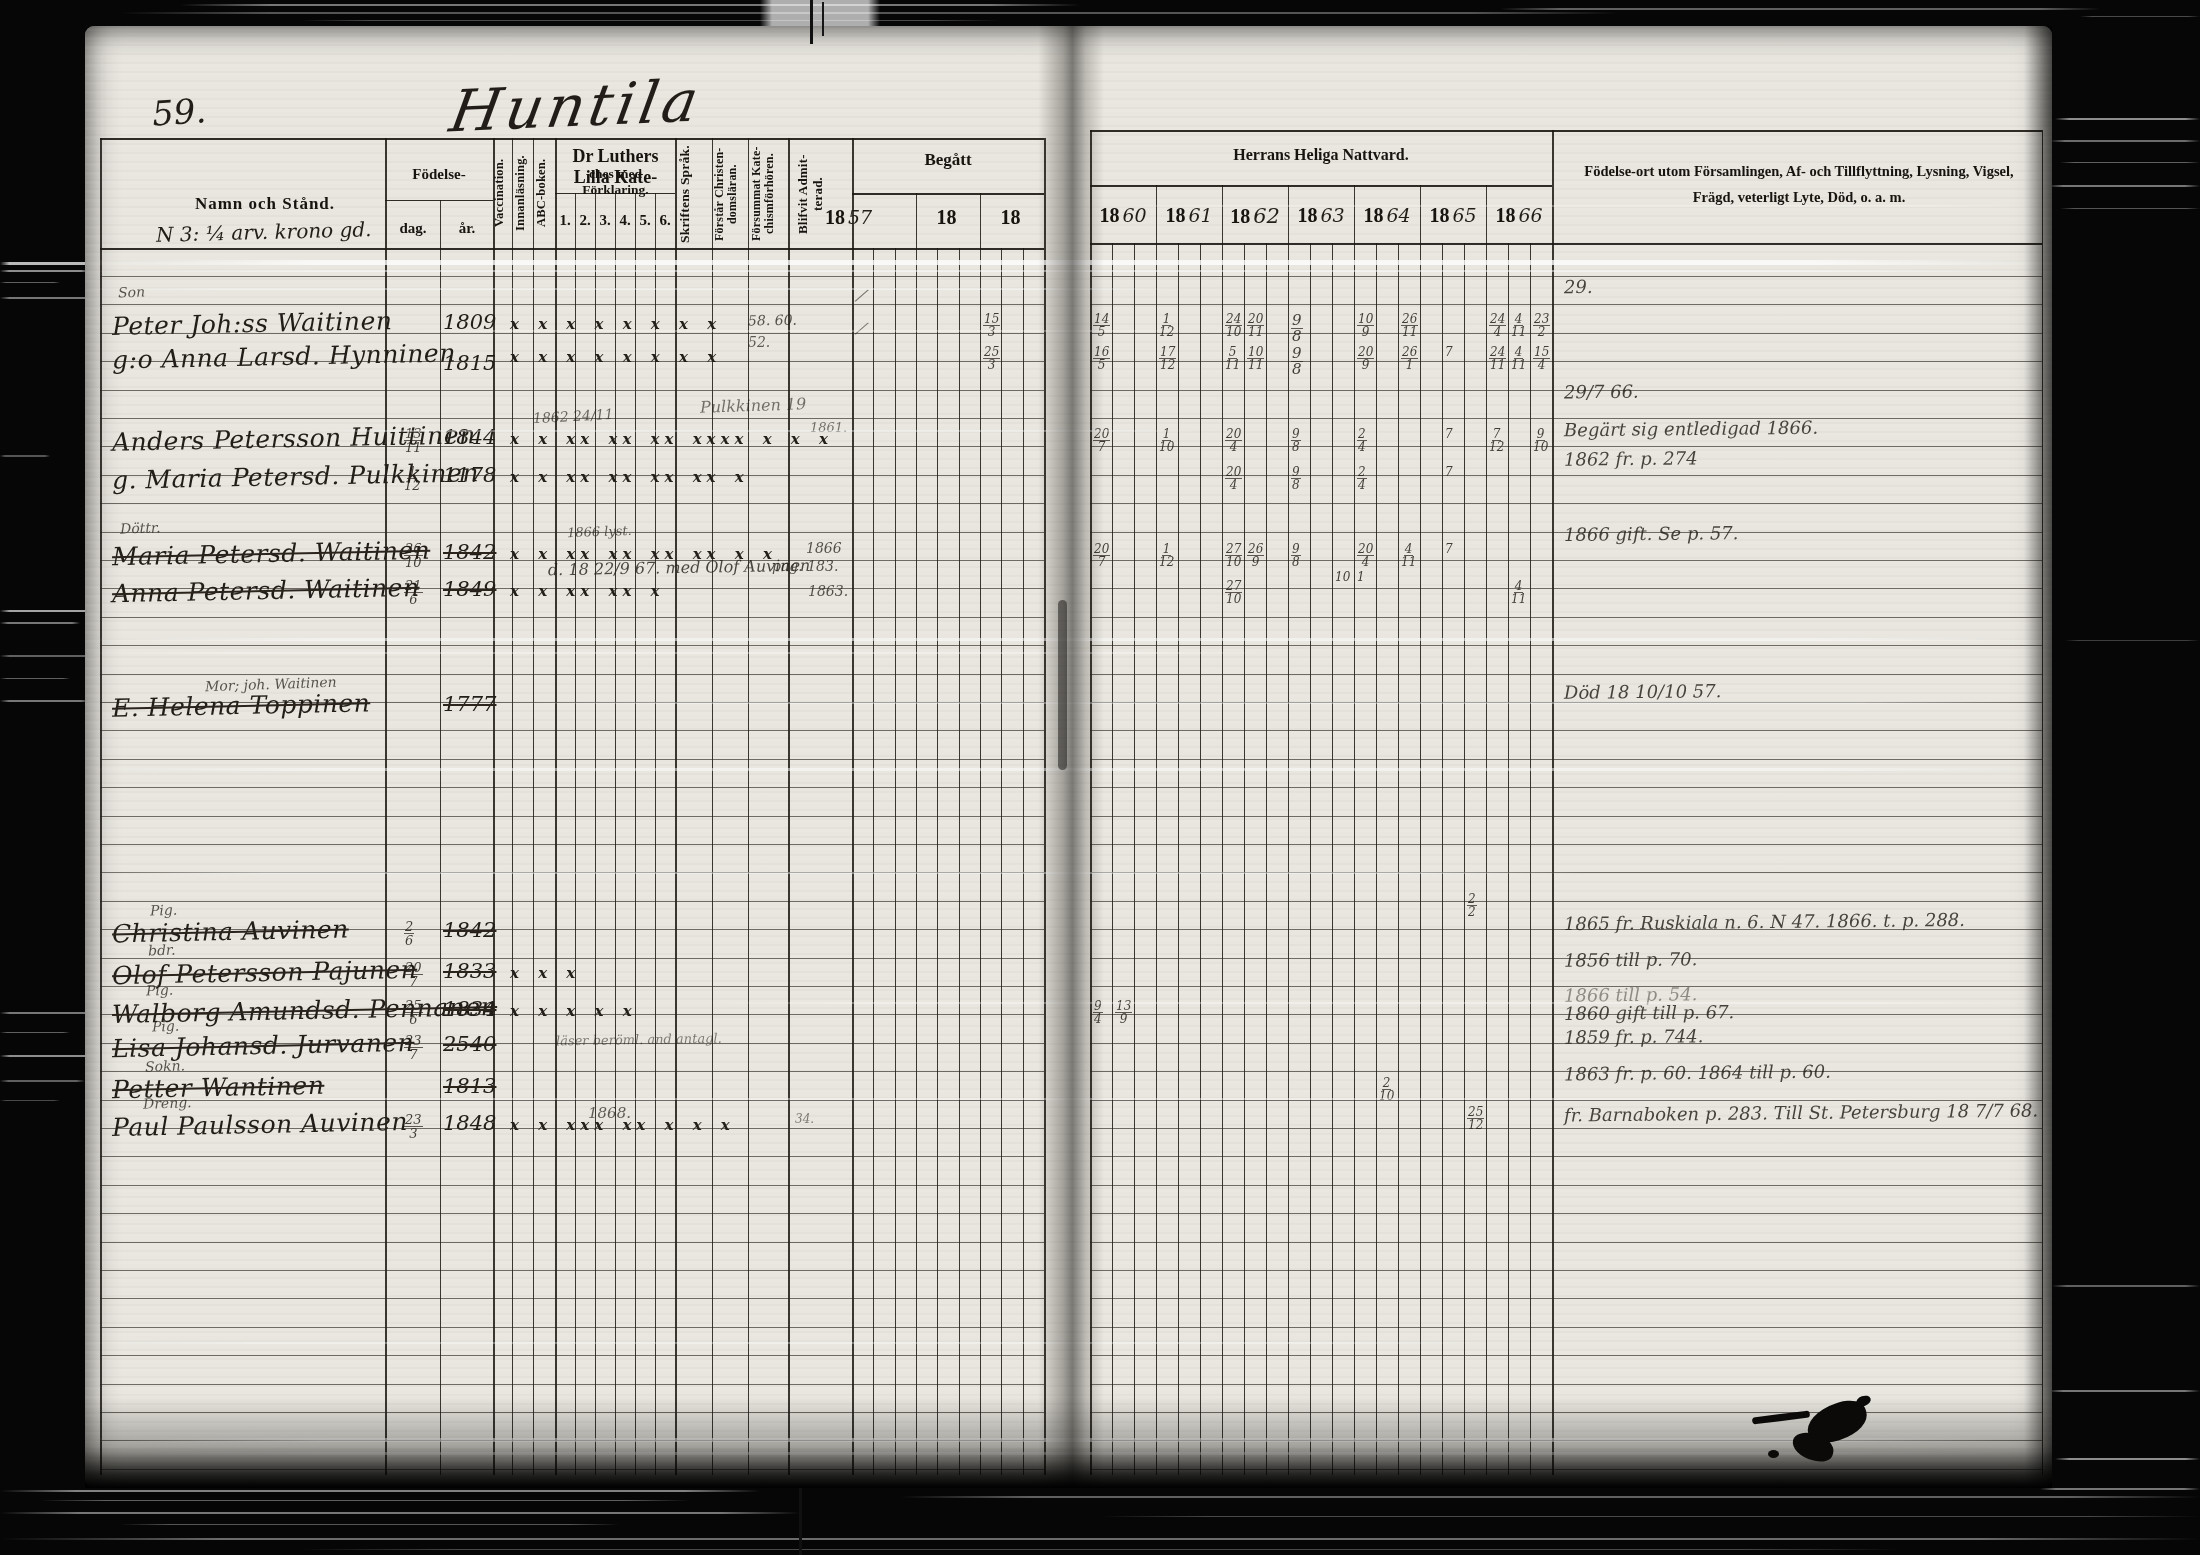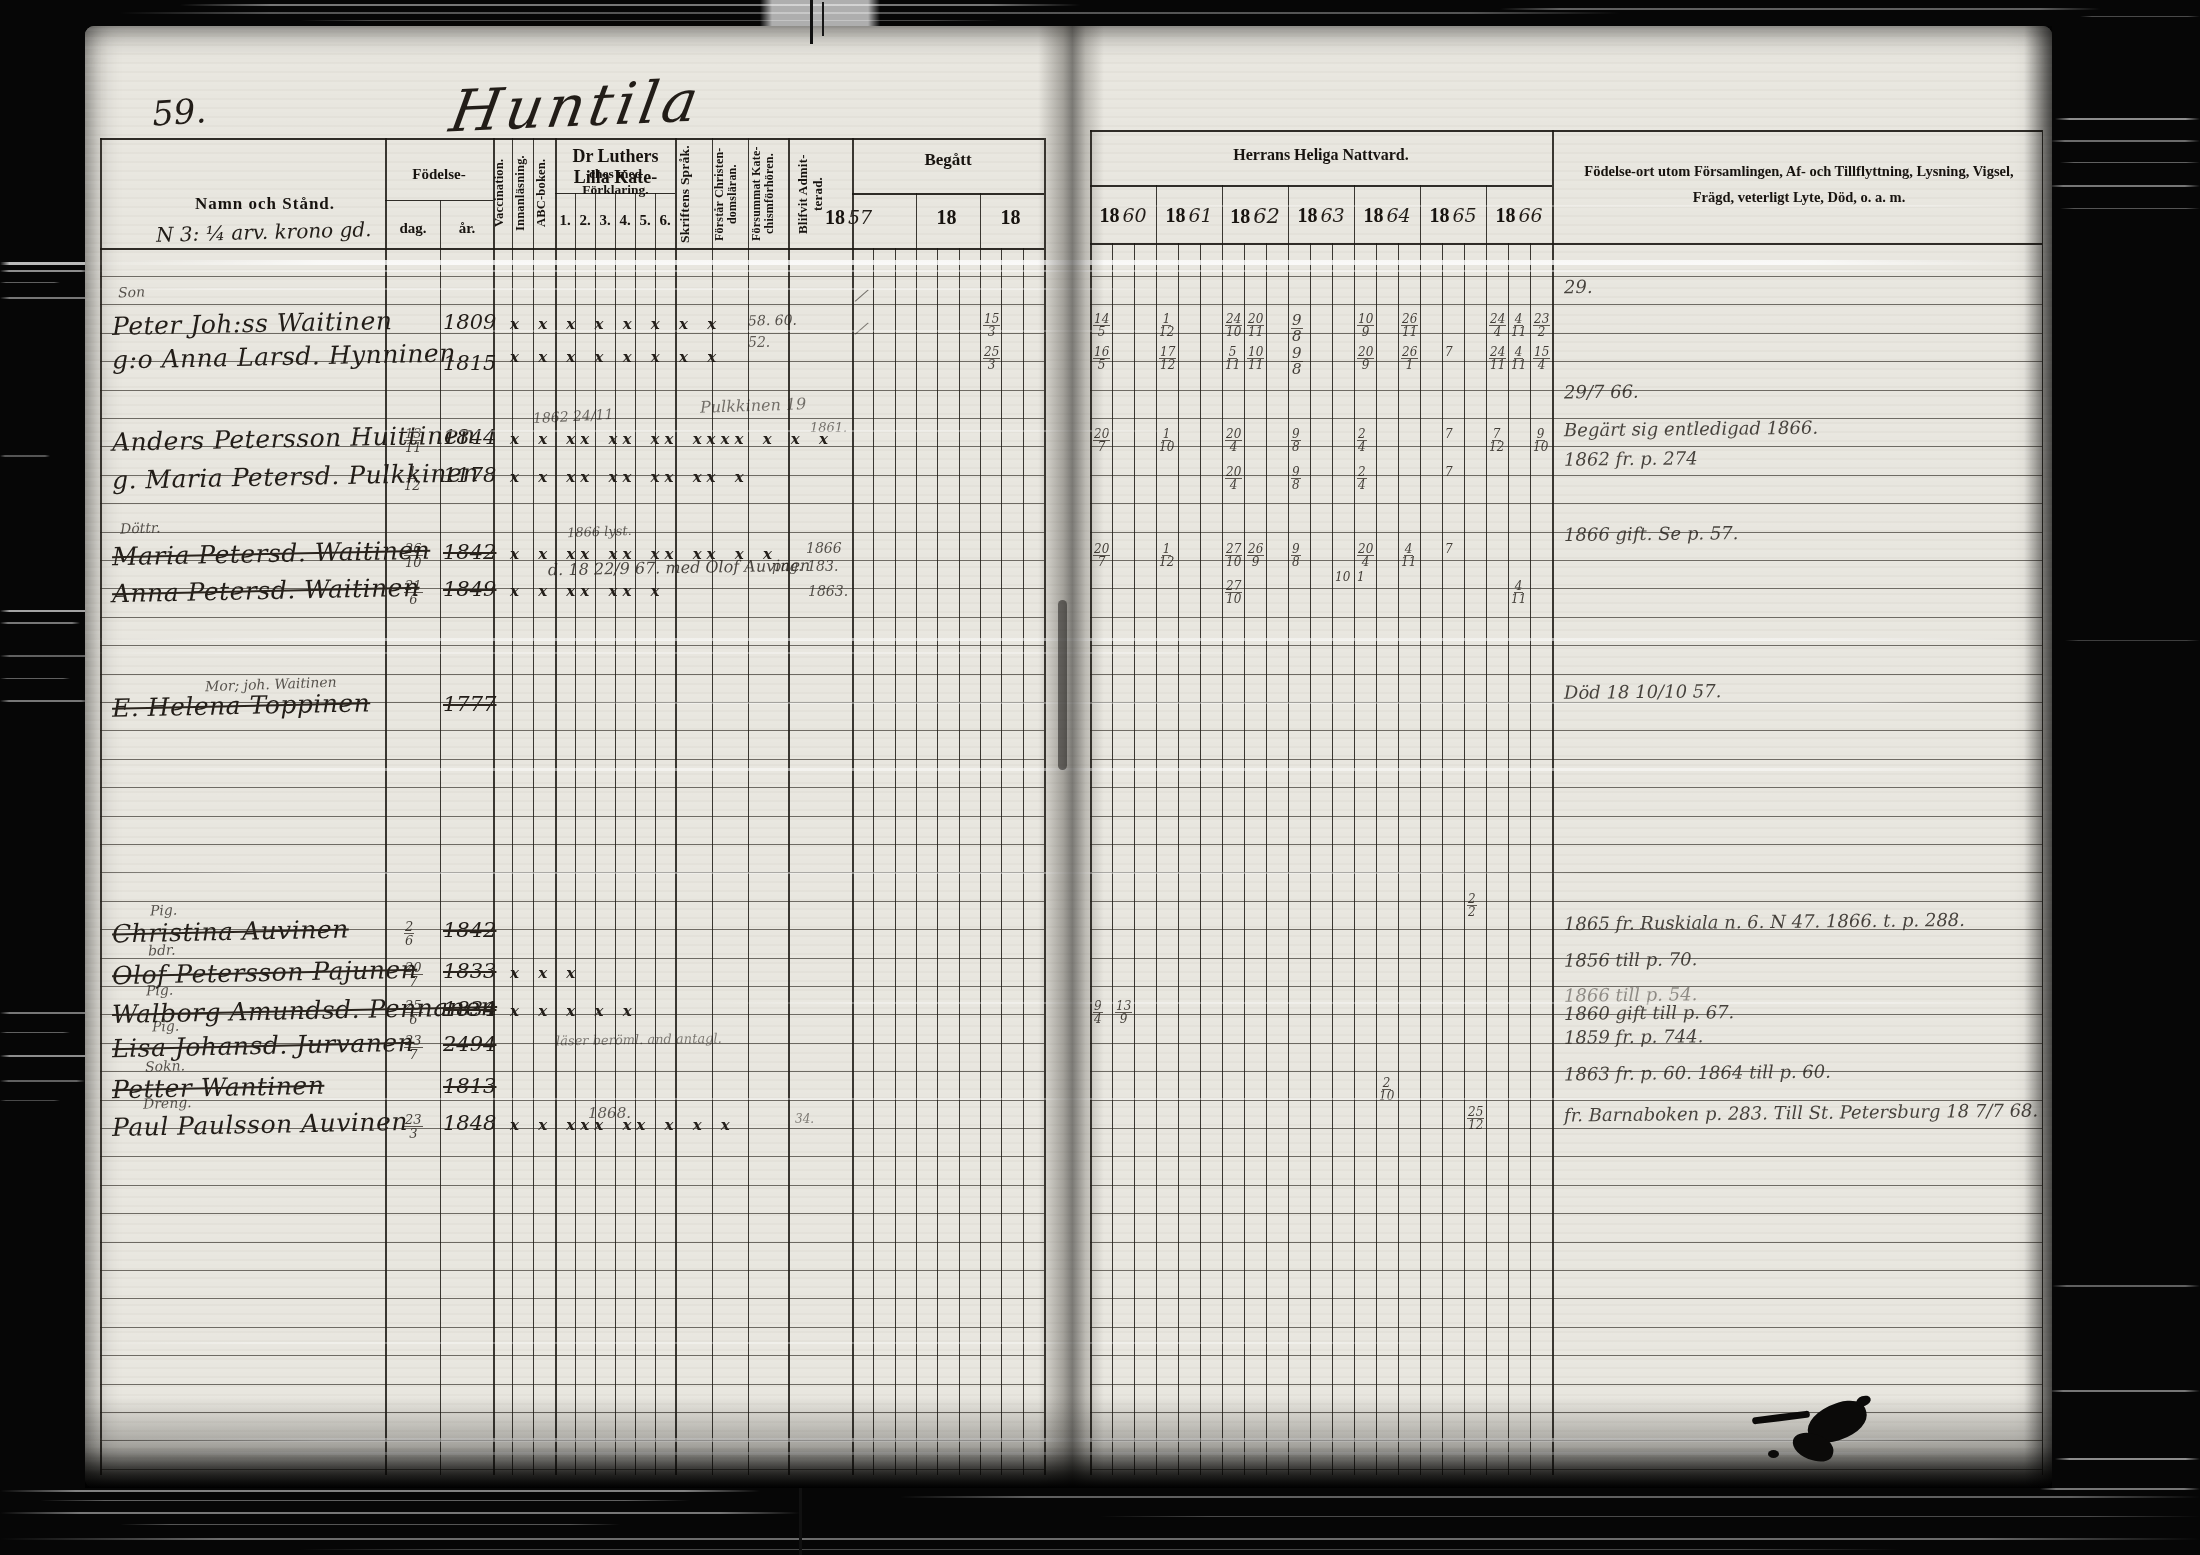--- a/index.html
+++ b/index.html
@@ -342,21 +342,21 @@
         <span>6</span>
       </div>
       <div class="abs hw z5 struck" style="left: 443px; top: 997px; font-size: 21px;">1834</div>
       <div class="abs xm" style="left: 510px; top: 1002px; font-size: 15px;">x x x x  x</div>
       <div class="abs hw z5" style="left: 152px; top: 1018px; font-size: 14px; opacity: 0.75; transform: rotate(-2deg);">Pig.</div>
       <div class="abs hw z5 struck" style="left: 112px; top: 1031px; font-size: 25px; transform: rotate(-1.2deg); letter-spacing: 0.5px;">Lisa Johansd. Jurvanen</div>
       <div class="fr abs z5" style="left: 404px; top: 1034px; font-size: 13px; opacity: 0.85;">
         <span class="nu">23</span>
         <span>7</span>
       </div>
-      <div class="abs hw z5 struck" style="left: 443px; top: 1032px; font-size: 21px;">2494</div>
+      <div class="abs hw z5 struck" style="left: 443px; top: 1032px; font-size: 21px;">2540</div>
       <div class="abs hw z5" style="left: 145px; top: 1058px; font-size: 14px; opacity: 0.75; transform: rotate(-2deg);">Sokn.</div>
       <div class="abs hw z5 struck" style="left: 112px; top: 1073px; font-size: 25px; transform: rotate(-1.2deg); letter-spacing: 0.5px;">Petter Wantinen</div>
       <div class="abs hw z5 struck" style="left: 443px; top: 1074px; font-size: 21px;">1813</div>
       <div class="abs hw z5" style="left: 143px; top: 1095px; font-size: 14px; opacity: 0.75; transform: rotate(-2deg);">Dreng.</div>
       <div class="abs hw z5" style="left: 112px; top: 1110px; font-size: 25px; transform: rotate(-1.2deg); letter-spacing: 0.5px;">Paul Paulsson Auvinen</div>
       <div class="fr abs z5" style="left: 404px; top: 1113px; font-size: 13px; opacity: 0.85;">
         <span class="nu">23</span>
         <span>3</span>
       </div>
       <div class="abs hw z5" style="left: 443px; top: 1111px; font-size: 21px;">1848</div>

